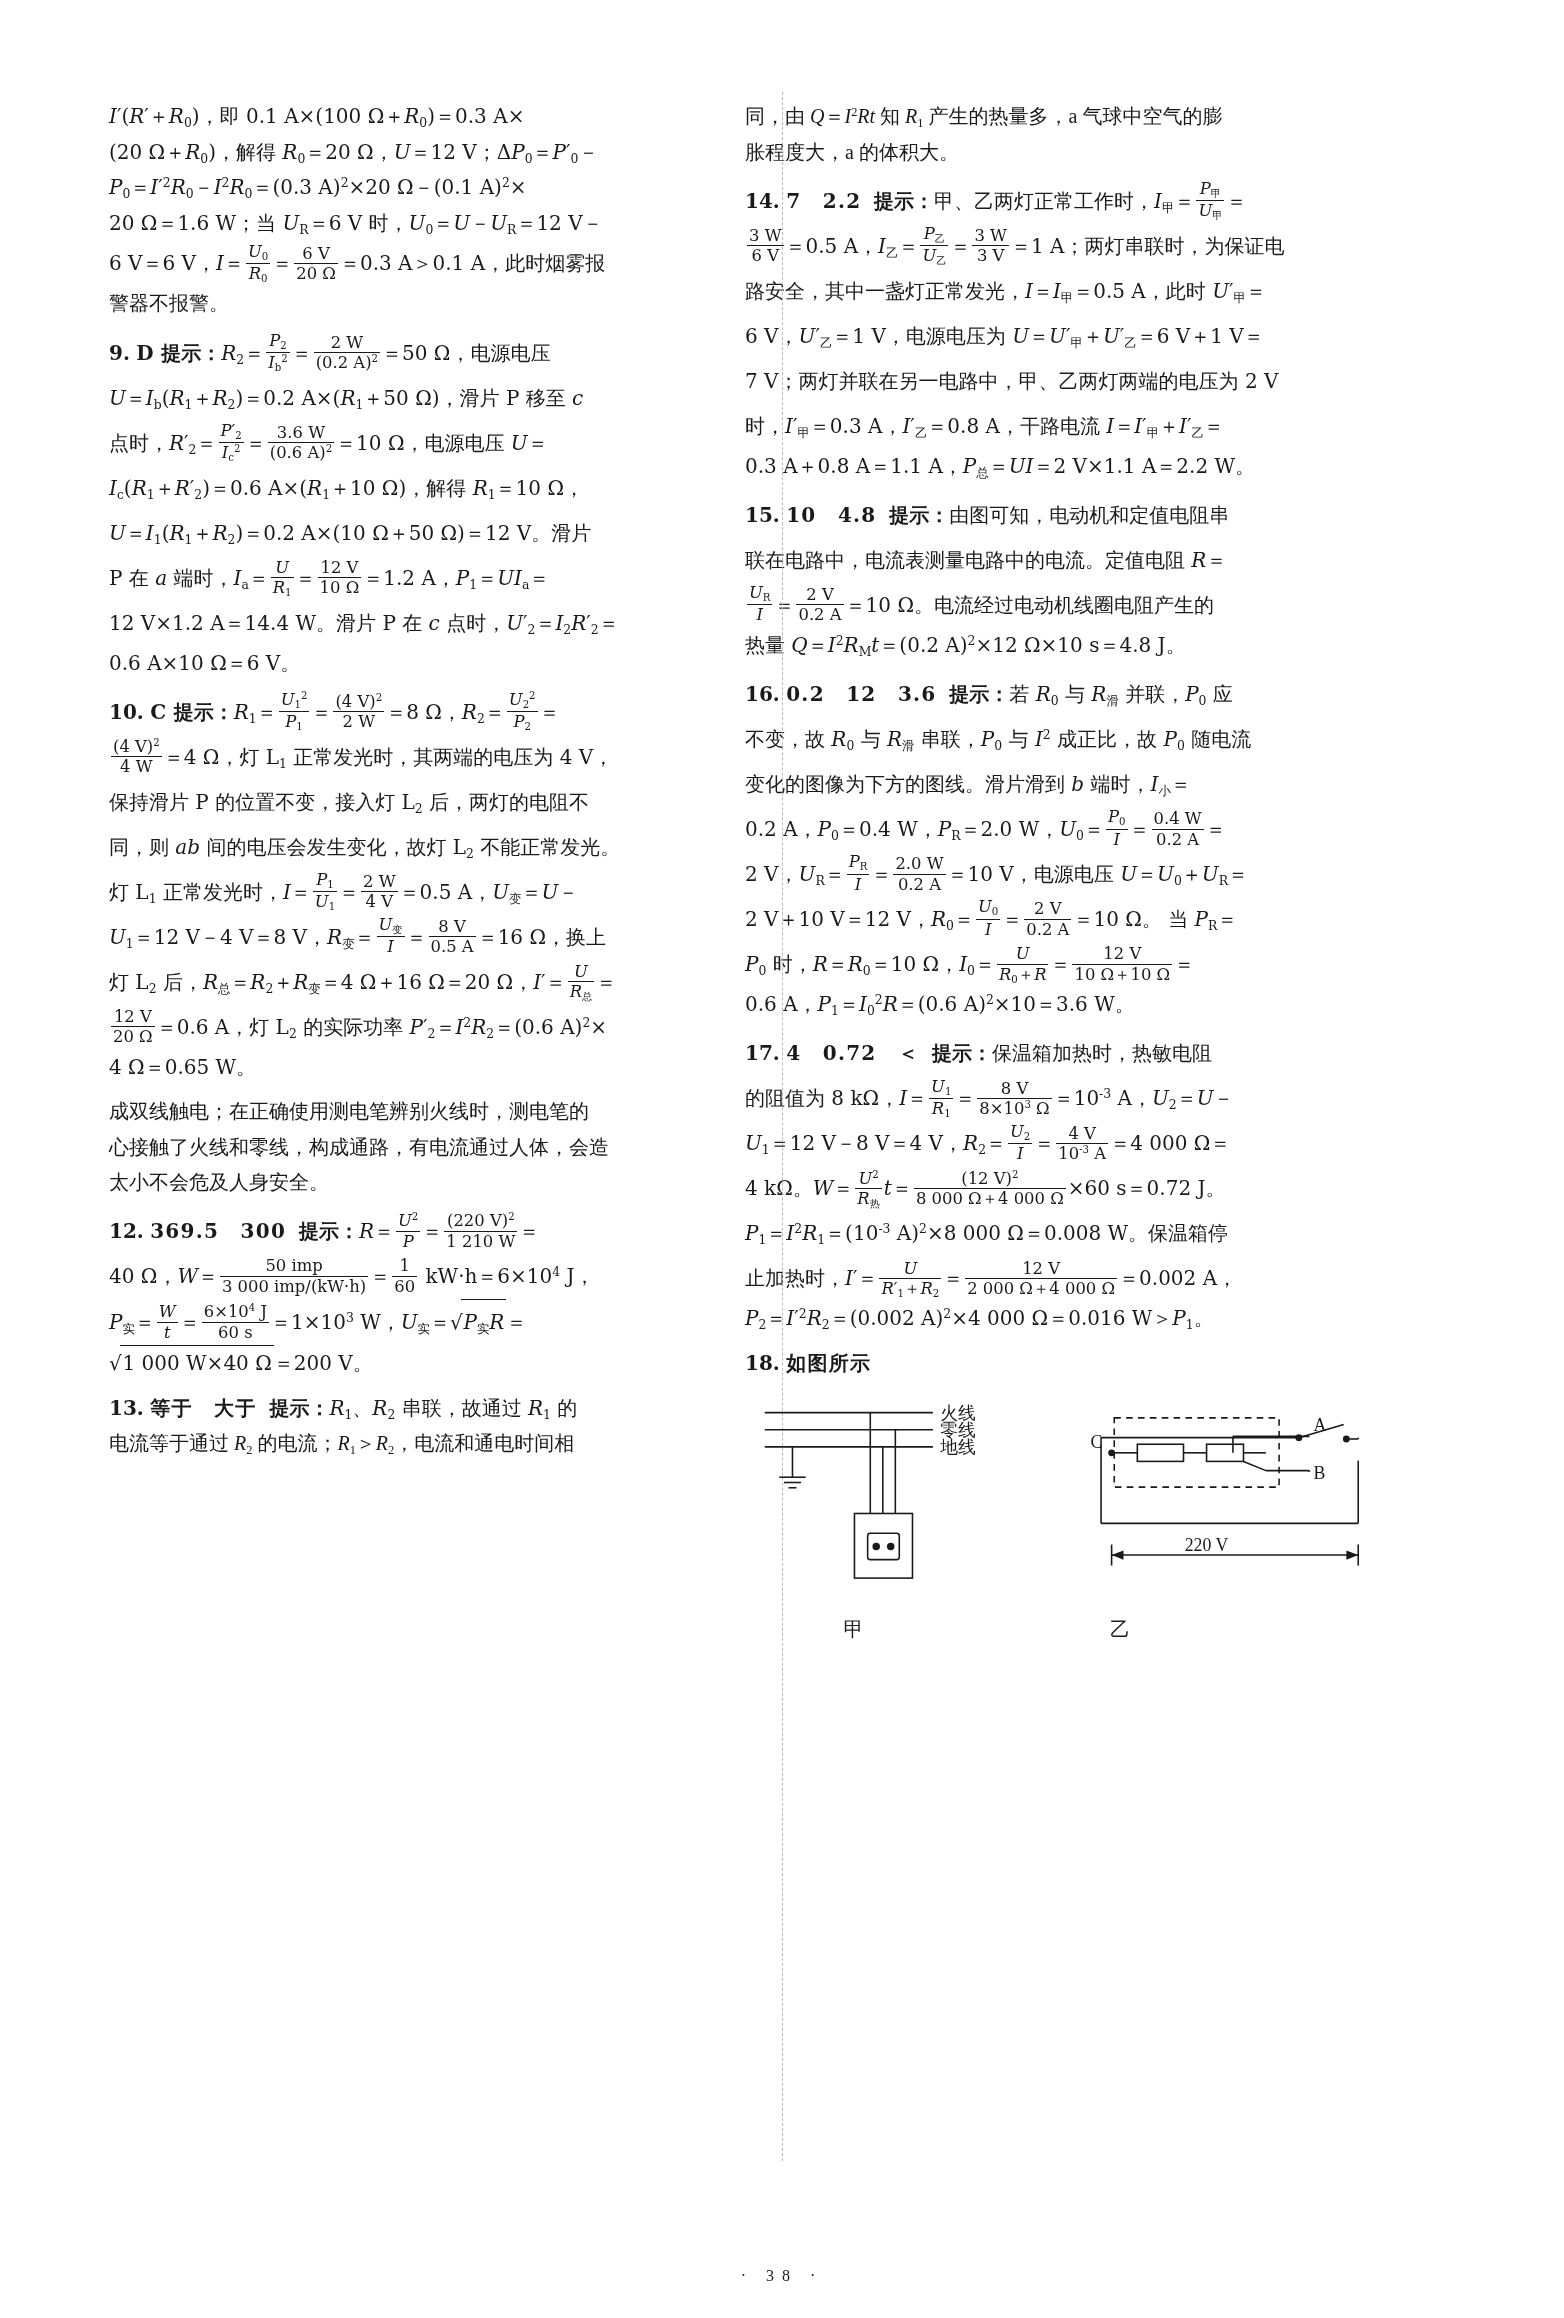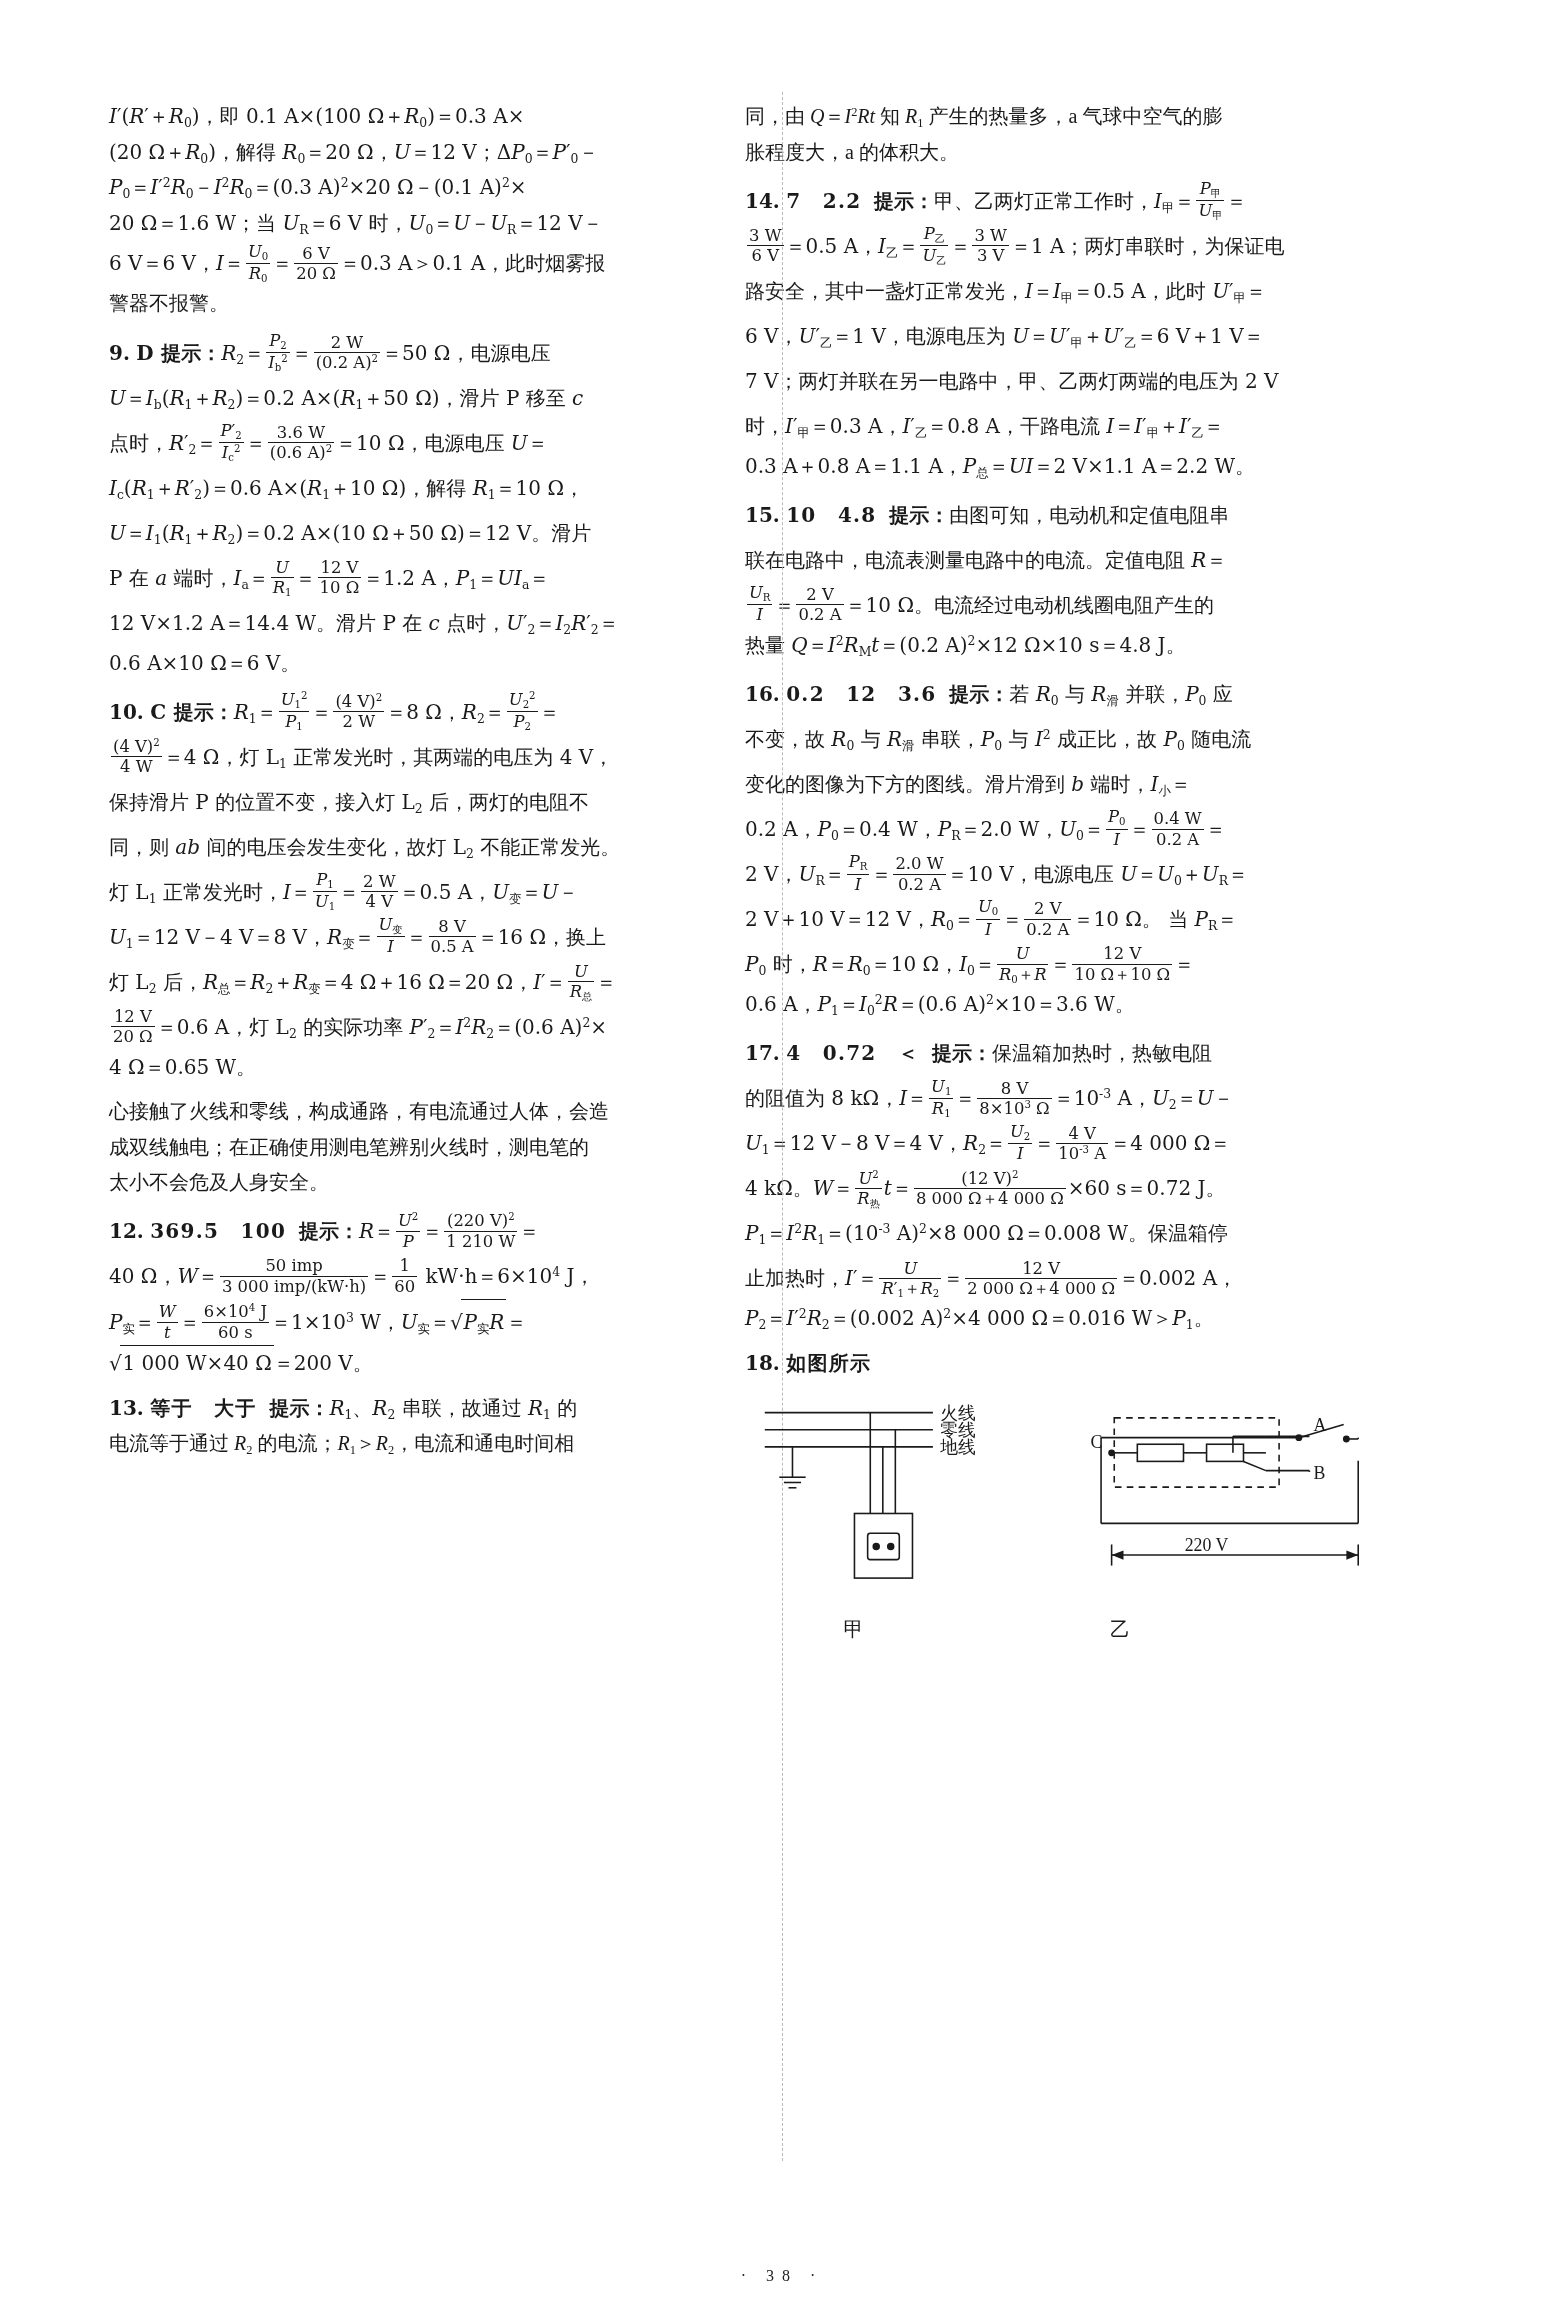--- a/index.html
+++ b/index.html
@@ -171,29 +171,29 @@
         </p>
         <p class="expl tightline">
           <span class="frac"><span class="top">12 V</span><span class="bot">20 Ω</span></span>＝0.6 A，灯 L<sub>2</sub> 的实际功率 <span class="it">P</span>′<sub>2</sub>＝<span class="it">I</span><sup>2</sup><span class="it">R</span><sub>2</sub>＝(0.6 A)<sup>2</sup>×
         </p>
         <p class="expl">
           4 Ω＝0.65 W。
         </p>
       </div>
 
       <div class="item">
+        <p class="kai">成双线触电；在正确使用测电笔辨别火线时，测电笔的</p>
         <p class="kai">心接触了火线和零线，构成通路，有电流通过人体，会造</p>
-        <p class="kai">成双线触电；在正确使用测电笔辨别火线时，测电笔的</p>
         <p class="kai">太小不会危及人身安全。</p>
       </div>
 
       <div class="item">
         <p class="expl tightline">
           <span class="num">12.</span>
-          <span class="ans">369.5　100</span>
+          <span class="ans">369.5　300</span>
           &nbsp;<span class="hint">提示：</span><span class="it">R</span>＝<span class="frac"><span class="top"><span class="it">U</span><sup>2</sup></span><span class="bot"><span class="it">P</span></span></span>＝<span class="frac"><span class="top">(220 V)<sup>2</sup></span><span class="bot">1 210 W</span></span>＝
         </p>
         <p class="expl tightline">
           40 Ω，<span class="it">W</span>＝<span class="frac"><span class="top">50 imp</span><span class="bot">3 000 imp/(kW·h)</span></span>＝<span class="frac"><span class="top">1</span><span class="bot">60</span></span> kW·h＝6×10<sup>4</sup> J，
         </p>
         <p class="expl tightline">
           <span class="it">P</span><sub>实</sub>＝<span class="frac"><span class="top"><span class="it">W</span></span><span class="bot"><span class="it">t</span></span></span>＝<span class="frac"><span class="top">6×10<sup>4</sup> J</span><span class="bot">60 s</span></span>＝1×10<sup>3</sup> W，<span class="it">U</span><sub>实</sub>＝√<span class="sqrt"><span class="it">P</span><sub>实</sub><span class="it">R</span></span>＝
         </p>
         <p class="expl">
           √<span class="sqrt">1 000 W×40 Ω</span>＝200 V。

